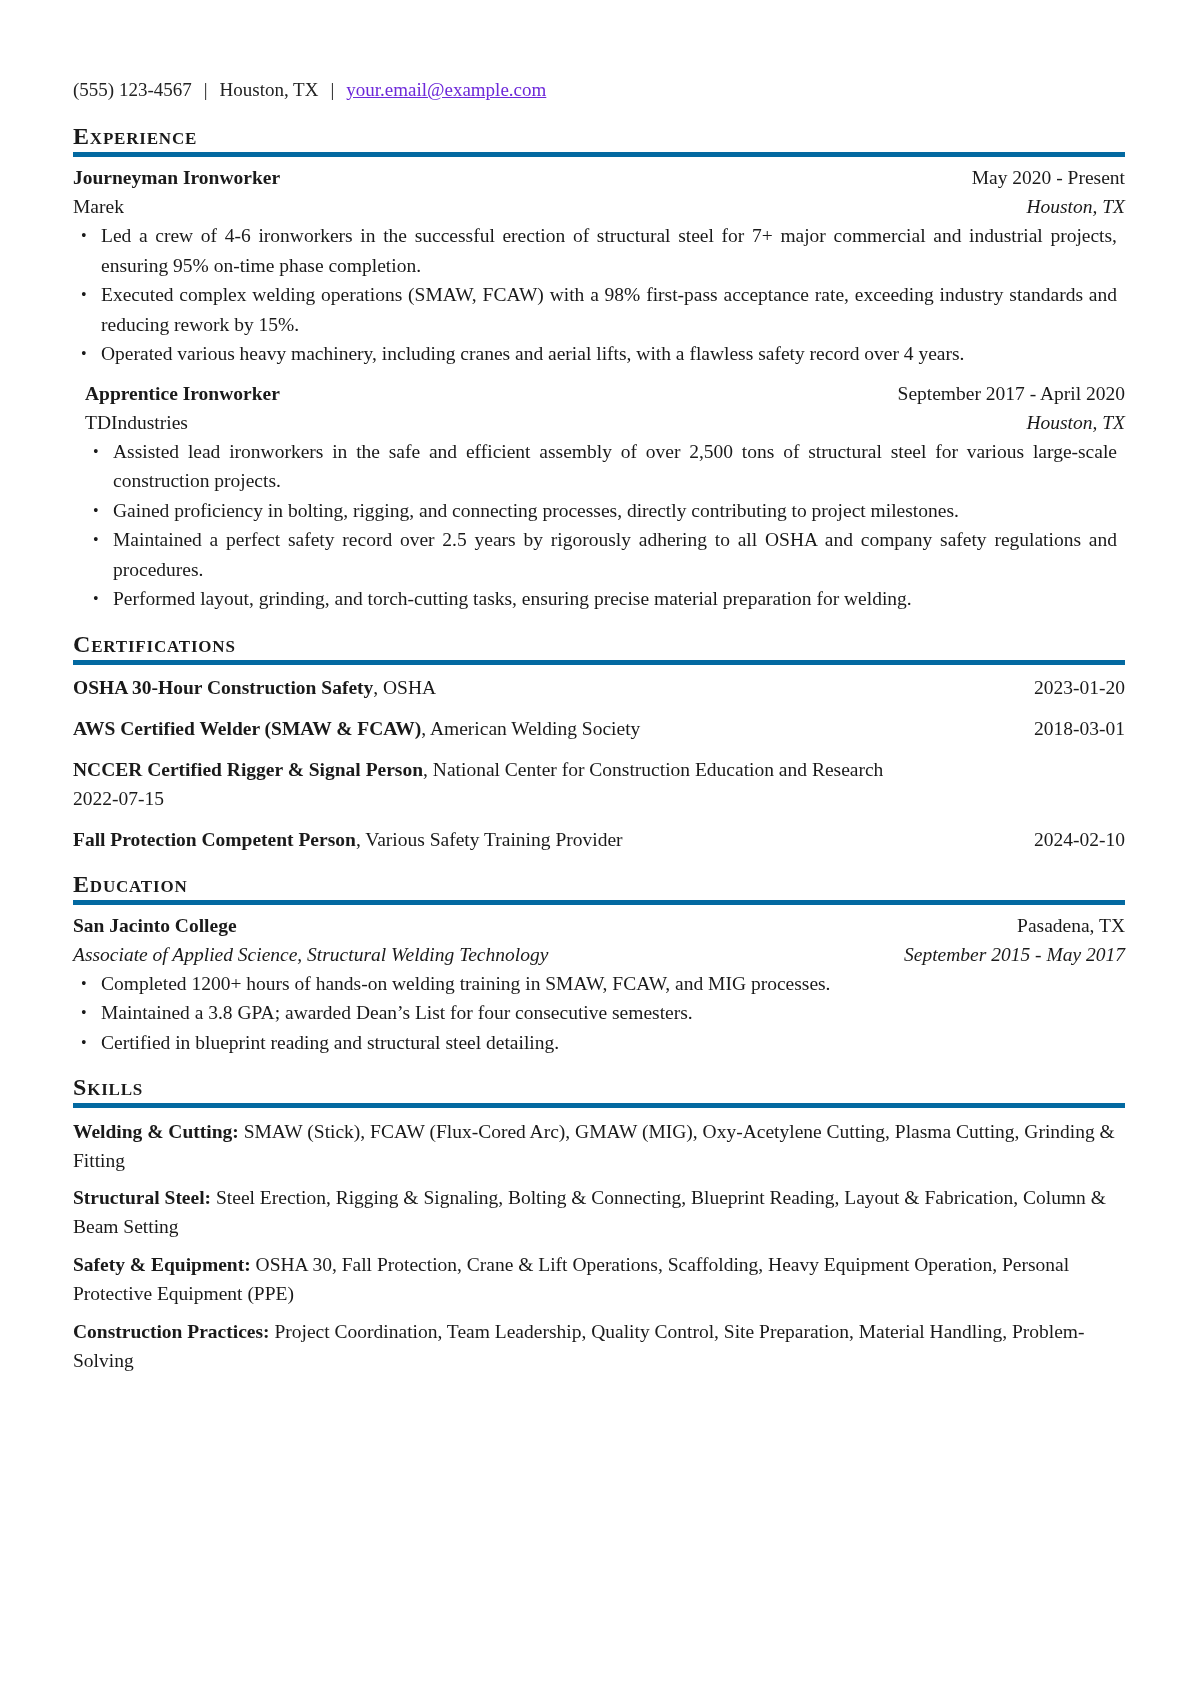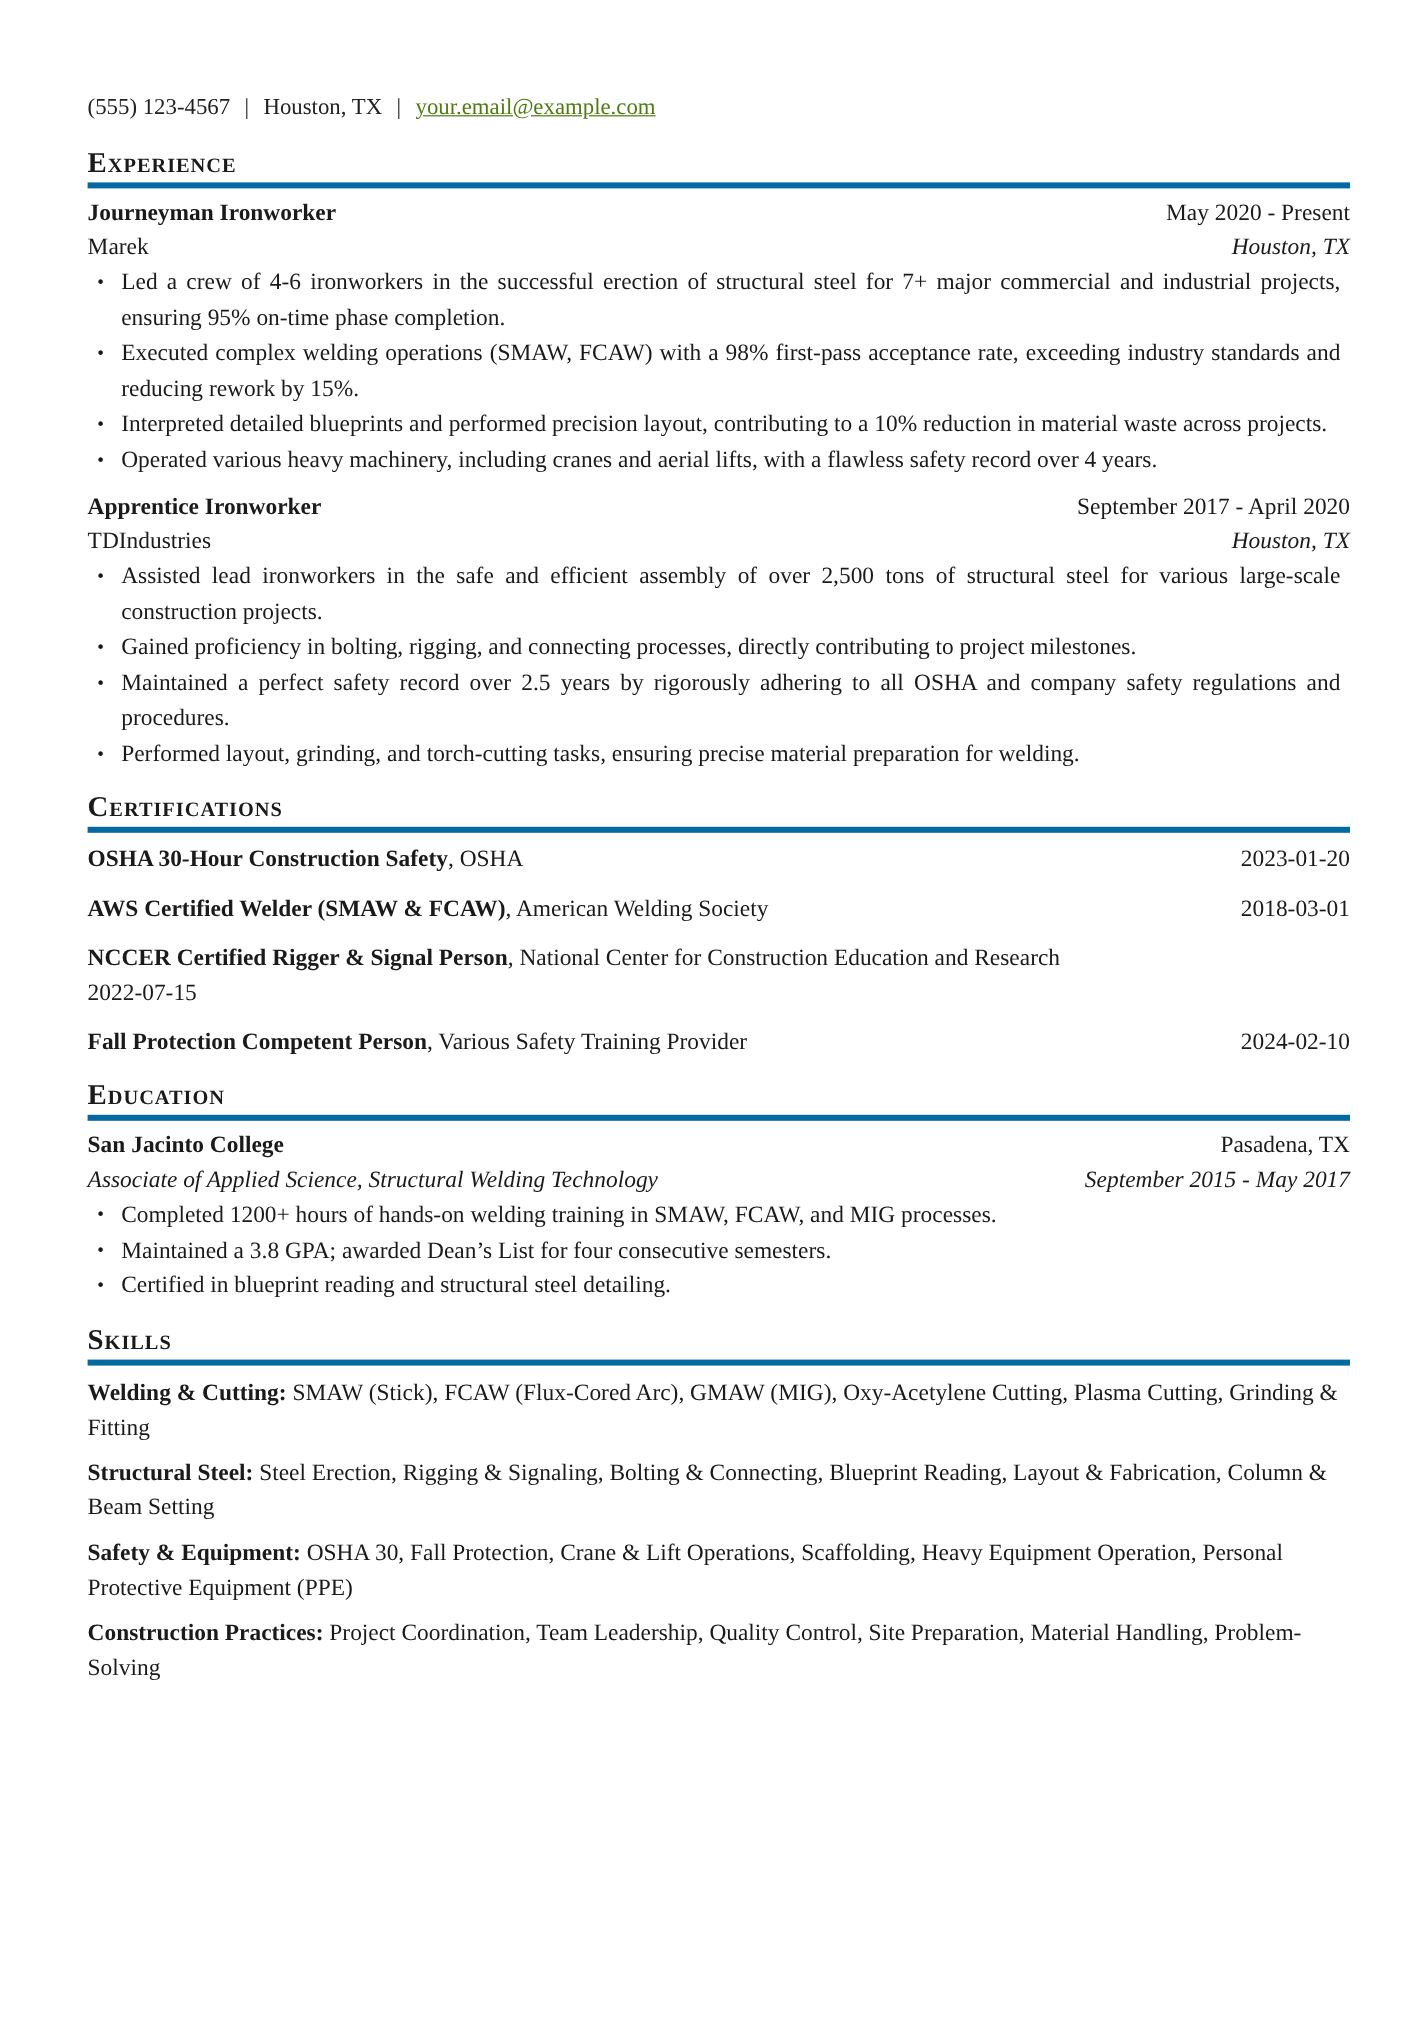--- a/index.html
+++ b/index.html
@@ -11,34 +11,34 @@
   .page { position: absolute; left: 73px; top: 58px; width: 1052px; }
   .name {
     font-family: "DejaVu Serif", serif; font-weight: bold; font-size: 38px;
     line-height: 1; margin: 0; letter-spacing: 0.3px;
   }
   .contact {
     margin-top: 20px; font-size: 19px; line-height: 24px;
     font-family: "Liberation Serif", serif; color: #222;
   }
   .contact .sep { margin: 0 12px; }
-  .contact a { color: #4d7c0f; }
+  .contact a { color: #6d28d9; }
   .section-title {
     font-family: "Liberation Serif", serif; font-weight: bold; font-size: 24px;
     font-variant: small-caps; letter-spacing: 0.8px;
     border-bottom: 5px solid #0369a1; padding-bottom: 2px; line-height: 28px;
   }
   .sec { margin-top: 16px; }
   .sec.first { margin-top: 20px; }
   .row { display: flex; justify-content: space-between; align-items: flex-start;
     font-family: "Liberation Serif", serif; font-size: 19.5px; line-height: 29px; }
   .row .b { font-weight: bold; }
   .row .i { font-style: italic; }
   .job { margin-top: 6px; }
-  .job + .job { margin-top: 10px; }
+  .job + .job { margin-top: 10px; margin-left: 12px; }
   ul { list-style: none; margin: 0; padding: 0; }
   li {
     position: relative; padding-left: 28px; font-family: "Liberation Serif", serif;
     font-size: 19.5px; line-height: 29.5px; text-align: justify; padding-right: 8px;
   }
   li::before { content: "•"; position: absolute; left: 8px; top: 0; font-size: 16px; }
   .cert { font-family: "Liberation Serif", serif; font-size: 19.5px; line-height: 29px; margin-top: 12px; }
   .cert.first { margin-top: 8px; }
   .cert .b { font-weight: bold; }
   .cert-inline { display: flex; justify-content: space-between; }
@@ -63,21 +63,20 @@
           <span class="b">Journeyman Ironworker</span>
           <span>May 2020 - Present</span>
         </div>
       <div class="row">
           <span>Marek</span>
           <span class="i">Houston, TX</span>
         </div>
       <ul>
         <li>Led a crew of 4-6 ironworkers in the successful erection of structural steel for 7+ major commercial and industrial projects, ensuring 95% on-time phase completion.</li>
         <li>Executed complex welding operations (SMAW, FCAW) with a 98% first-pass acceptance rate, exceeding industry standards and reducing rework by 15%.</li>
-        <li>Interpreted detailed blueprints and performed precision layout, contributing to a 10% reduction in material waste across projects.</li>
         <li>Operated various heavy machinery, including cranes and aerial lifts, with a flawless safety record over 4 years.</li>
       </ul>
     </div>
 
     <div class="job">
       <div class="row">
           <span class="b">Apprentice Ironworker</span>
           <span>September 2017 - April 2020</span>
         </div>
       <div class="row">

